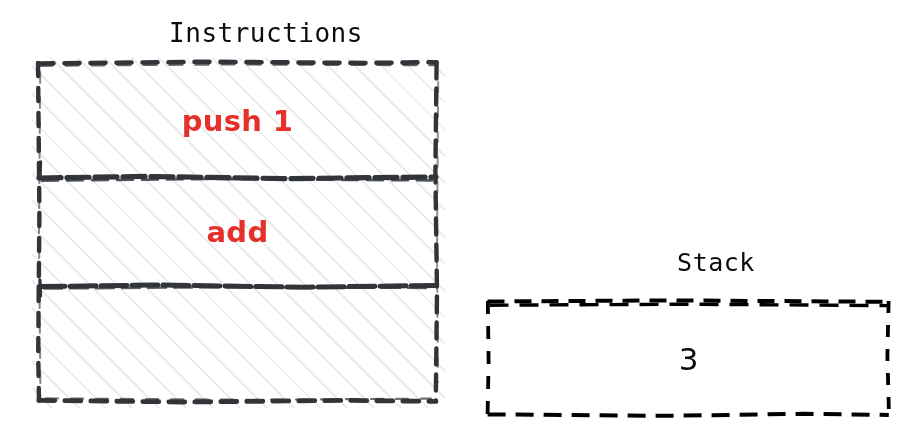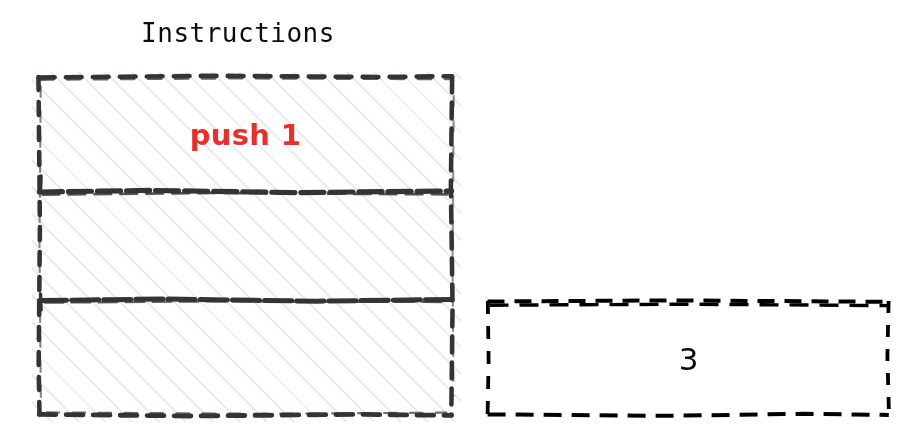--- a/index.html
+++ b/index.html
@@ -25,32 +25,32 @@
   .panel-title {
     position: absolute;
     font-family: "DejaVu Sans Mono", "Liberation Mono", monospace;
     font-size: 26px;
     font-weight: 400;
     color: #0d0d0d;
     letter-spacing: 0.5px;
     white-space: nowrap;
     text-align: center;
     transform: translateX(-50%);
+    margin-left: 28px;
   }
   #instructions-title { left: 238px; top: 18px; }
   #stack-title        { left: 688px; top: 248px; font-size: 25px; }
 
   
   #instructions-panel {
     position: absolute;
     left: 38px;
-    top: 78px;
+    top: 64px;
     width: 399px;
     height: 336px;
-    padding-left: 16px;
   }
 
   
   #instructions-hatch {
     position: absolute;
     left: -6px;
     top: -6px;
     right: -8px;
     bottom: -8px;
     background-image: repeating-linear-gradient(
@@ -134,20 +134,23 @@
   <div class="panel-title" id="instructions-title">Instructions</div>
 
   <div id="instructions-panel">
 
     <div id="instructions-hatch"></div>
 
     <div class="instr-rows">
       <div class="instr-row">
         <span class="instr-label">push 1</span>
       </div>
+      <div class="instr-row">
+        <span class="instr-label">add</span>
+      </div>
     </div>
 
     <svg class="sketch-svg" viewBox="0 0 423 360" preserveAspectRatio="none">
       <g fill="none" stroke="#31353a" stroke-linecap="round">
 
         <path d="M12.5 11.5 L 180 9.8 L 340 11.0 L 410.5 10.2" stroke-width="4.6" stroke-dasharray="15 11"></path>
         <path d="M13.5 13.8 L 200 12.4 L 409.5 13.2" stroke-width="2.2" stroke-dasharray="13 13" opacity="0.75"></path>
 
         <path d="M12.0 11.0 L 13.4 160 L 12.2 300 L 13.0 348.6" stroke-width="4.4" stroke-dasharray="13 12"></path>
         <path d="M14.2 20 L 13.0 180 L 14.4 340" stroke-width="2.0" stroke-dasharray="11 14" opacity="0.6"></path>
@@ -162,20 +165,21 @@
         <path d="M16 128.6 L 180 127.0 L 406 128.4" stroke-width="2.6" stroke-dasharray="16 9" opacity="0.85"></path>
         <path d="M14.5 110 L 14.0 124" stroke-width="3.4"></path>
 
         <path d="M13.0 234.6 L 130 233.0 L 280 235.2 L 410.5 233.4" stroke-width="5.0" stroke-dasharray="26 5"></path>
         <path d="M18 236.6 L 200 235.2 L 404 236.0" stroke-width="2.4" stroke-dasharray="18 8" opacity="0.8"></path>
         <path d="M14.0 228 L 14.6 244" stroke-width="3.2"></path>
       </g>
     </svg>
   </div>
 
+  <div class="panel-title" id="stack-title">Stack</div>
 
   <div id="stack-panel">
     <span id="stack-value">3</span>
 
     <svg class="sketch-svg" viewBox="0 0 427 135" preserveAspectRatio="none">
       <g fill="none" stroke="#000000" stroke-linecap="butt">
 
         <path d="M12.5 10.5 L 200 9.4 L 413.5 10.8" stroke-width="4.0" stroke-dasharray="17 10"></path>
         <path d="M14.5 14.2 L 210 13.2 L 412.0 14.6" stroke-width="3.4" stroke-dasharray="19 11"></path>
 

